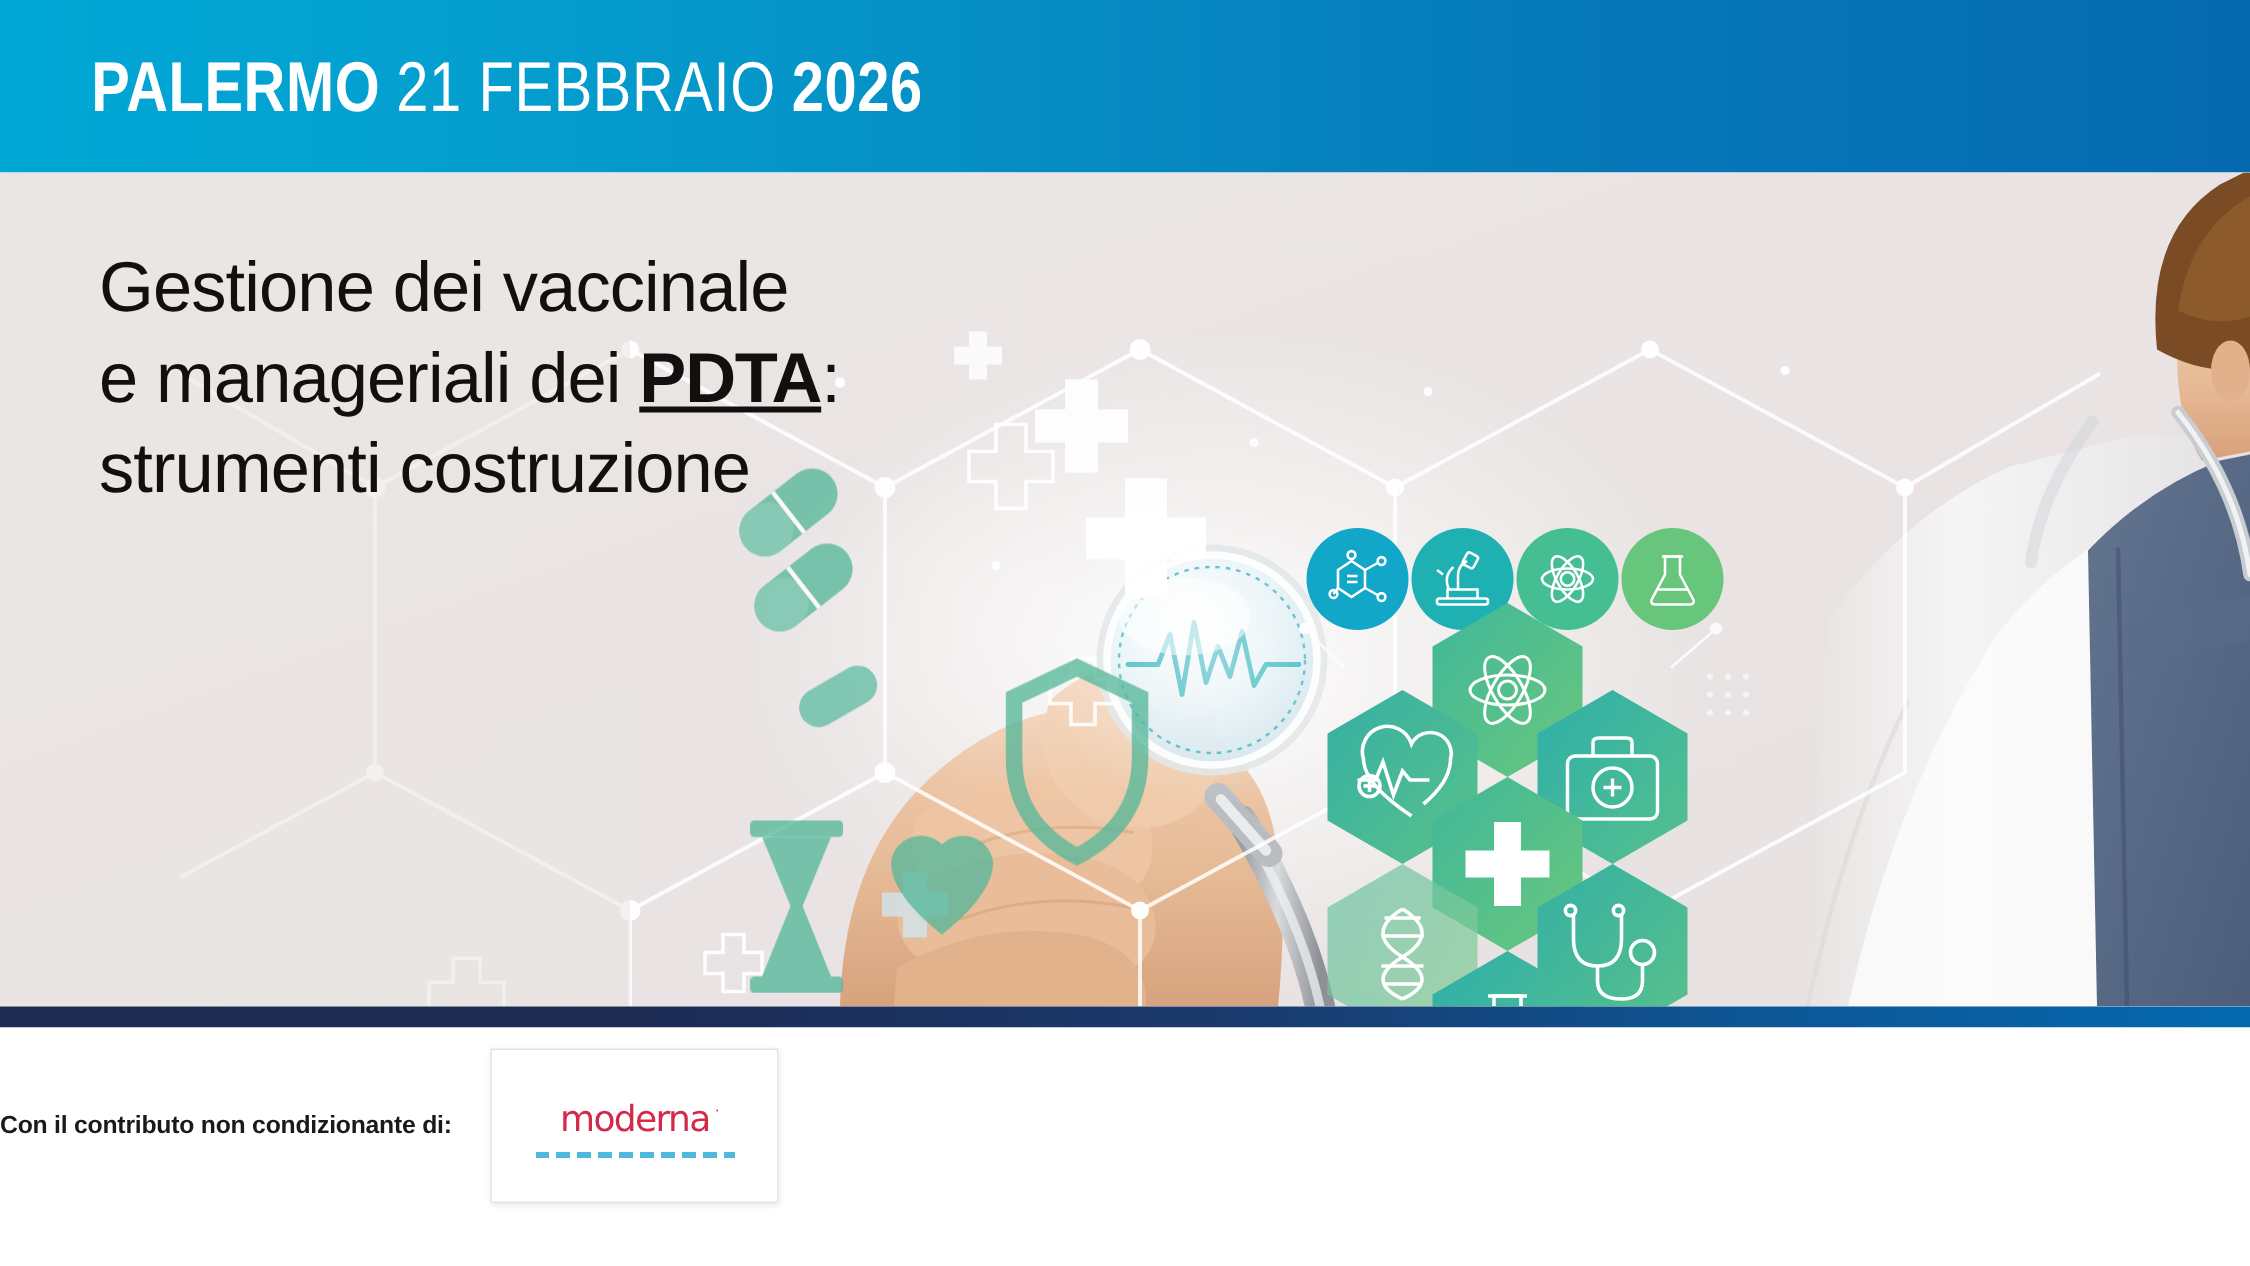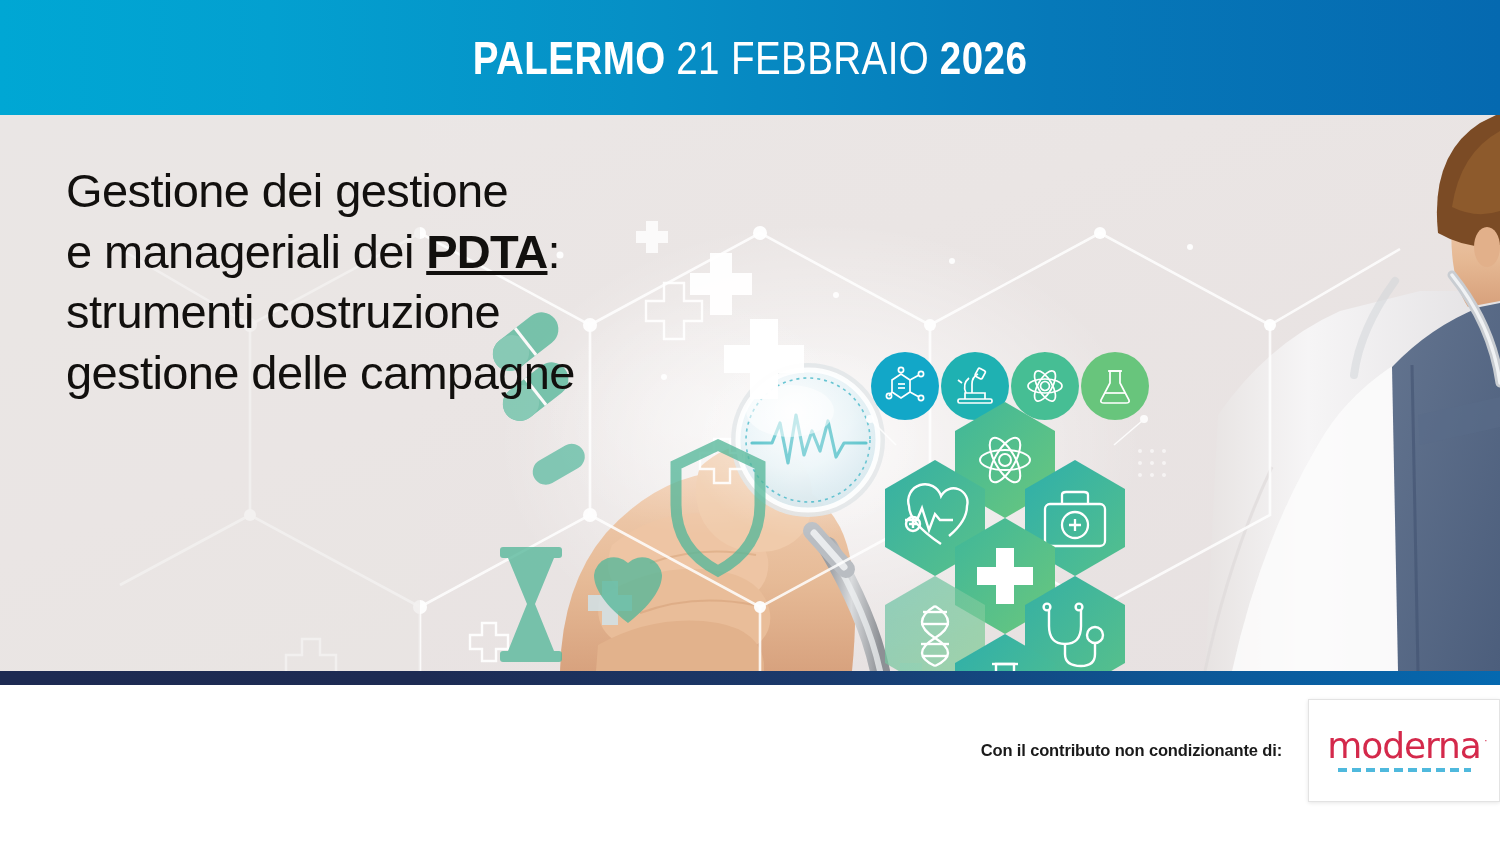--- a/index.html
+++ b/index.html
@@ -8,21 +8,21 @@
     font-family: "Liberation Sans", sans-serif;
     background:#ffffff;
     overflow:hidden;
   }
   .poster { position:relative; width:1500px; height:844px; background:#fff; }
 
   
   .date-banner{
     position:absolute; left:0; top:0; width:1500px; height:115px;
     background:linear-gradient(90deg,#00a7d4 0%,#03a0d0 18%,#0690c6 42%,#0679b9 70%,#0569b0 100%);
-    display:flex; align-items:center; justify-content:center;
+    display:flex; align-items:center; justify-content:flex-start;
   }
   .date-text{
     color:#ffffff;
     font-size:47px;
     line-height:47px;
     letter-spacing:0.5px;
     white-space:nowrap;
     transform:scaleX(.82);
     transform-origin:center;
     font-weight:400;
@@ -58,36 +58,36 @@
   
   .rule{
     position:absolute; left:0; top:671px; width:1500px; height:14px;
     background:linear-gradient(90deg,#1d2a52 0%,#1d2b53 28%,#1a3a6d 55%,#0d5695 78%,#0569b0 100%);
   }
 
   
   .footer{
     position:absolute; left:0; top:685px; width:1500px; height:140px;
     background:#ffffff;
-    display:flex; align-items:center; justify-content:flex-end;
+    display:flex; align-items:center; justify-content:flex-start;
   }
   .footer-inner{ display:flex; align-items:center; gap:26px; transform:translateY(-5px); }
   .footer-note{
     font-size:16.5px; font-weight:700; color:#1a1a1a; letter-spacing:-0.15px;
     white-space:nowrap;
   }
   .sponsor-card{
     width:192px; height:103px; background:#fff;
     border:1px solid #e3e3e3;
     box-shadow:0 1px 4px rgba(0,0,0,.10);
     display:flex; flex-direction:column; align-items:center; justify-content:center;
   }
   .moderna-wrap{ position:relative; display:inline-block; }
   .moderna-word{
-    color:#d4294b; font-size:36px; line-height:36px; font-weight:400;
+    color:#d4294b; font-size:24px; line-height:36px; font-weight:400;
     letter-spacing:-1.1px; font-family:"DejaVu Sans", sans-serif;
   }
   .moderna-reg{
     position:absolute; right:-7px; top:6px; color:#d4294b; font-size:11px;
   }
   .moderna-dashes{
     margin-top:4px; width:133px; height:4px;
     background:repeating-linear-gradient(90deg,#4fb9dd 0 9px, transparent 9px 14px);
   }
 </style>
@@ -446,30 +446,27 @@
             <circle cx="1152" cy="360" r="2"></circle>
             <circle cx="1164" cy="360" r="2"></circle>
         </g>
 
         <rect x="0" y="0" width="420" height="556" fill="#eae5e4" opacity=".55"></rect>
       </g>
     </svg>
 
     <div class="title-block">
       <div class="title-line">
-        <span>Gestione dei gestione</span>
+        <span>Gestione dei vaccinale</span>
       </div>
       <div class="title-line">
         <span>e manageriali dei </span><b>PDTA</b><span>:</span>
       </div>
       <div class="title-line">
         <span>strumenti costruzione</span>
-      </div>
-      <div class="title-line">
-        <span>gestione delle campagne</span>
       </div>
     </div>
   </div>
 
   <div class="rule"></div>
 
   <div class="footer">
     <div class="footer-inner">
       <div class="footer-note">Con il contributo non condizionante di:</div>
       <div class="sponsor-card">

